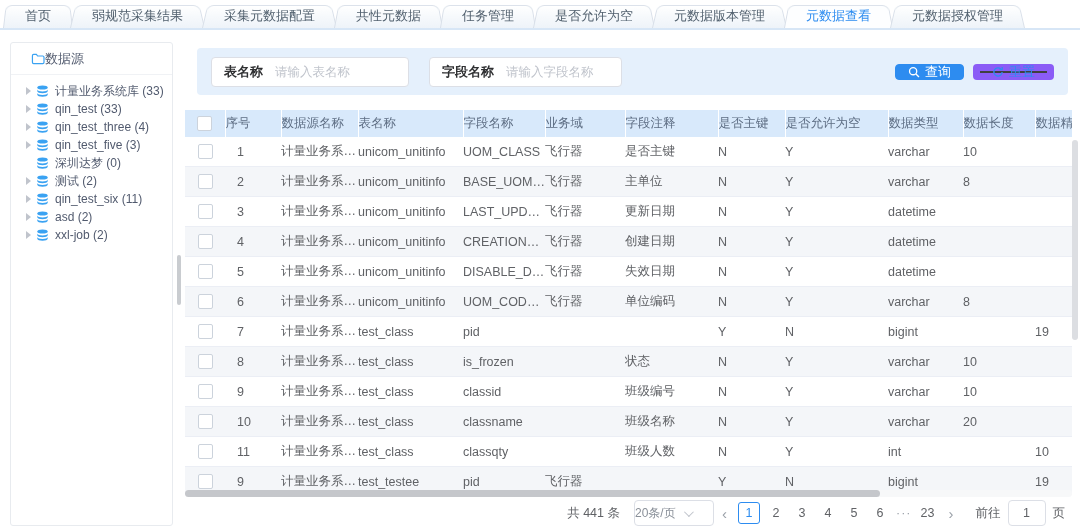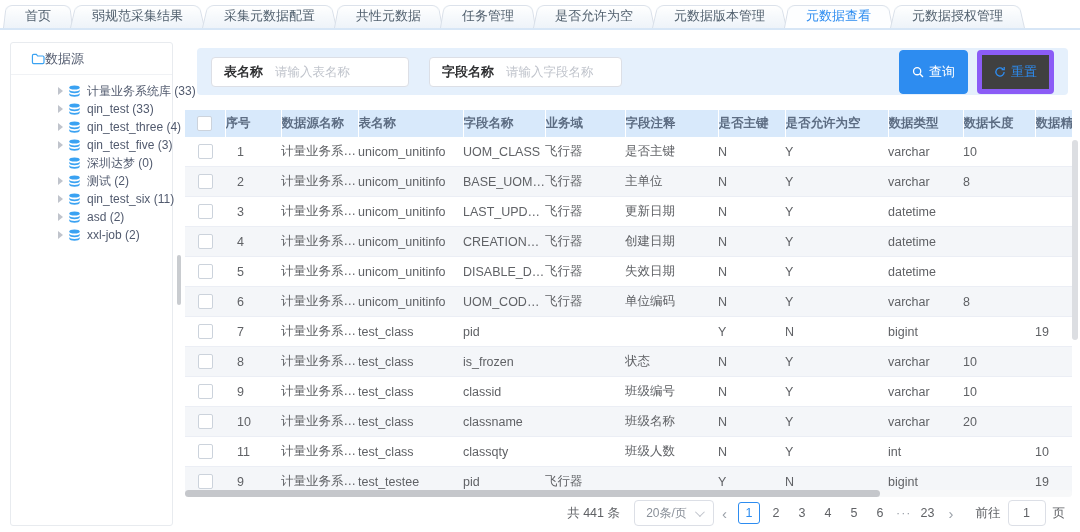--- a/index.html
+++ b/index.html
@@ -29,69 +29,69 @@
   
   .sidebar{
     position:absolute;left:10px;top:42px;width:163px;bottom:6px;
     background:#fff;border:1px solid #e8ebef;border-radius:3px;box-sizing:border-box;
   }
   .sidebar-header{
     height:31px;display:flex;align-items:center;gap:0;padding-left:20px;
     border-bottom:1px solid #f0f2f5;font-size:13px;color:#515a6e;
   }
   .tree{padding:7px 0 0 15px;}
-  .tree-item{display:flex;align-items:center;height:18px;font-size:12px;color:#515a6e;cursor:pointer;white-space:nowrap;margin-left:32px;}
+  .tree-item{display:flex;align-items:center;height:18px;font-size:12px;color:#515a6e;cursor:pointer;white-space:nowrap;}
   .caret{width:0;height:0;border-left:5px solid #c0c4cc;border-top:4px solid transparent;border-bottom:4px solid transparent;margin-right:5px;flex:0 0 auto;}
   .caret.leaf{visibility:hidden;}
   .db-ic{display:inline-flex;margin-right:6px;flex:0 0 auto;}
   .splitter{position:absolute;left:177px;top:255px;width:4px;height:50px;background:#c9ccd0;border-radius:2px;cursor:col-resize;}
   
   .main{position:absolute;left:185px;top:42px;right:0;bottom:0;}
   .search-panel{
     position:absolute;left:12px;right:12px;top:6px;height:47px;
     background:var(--c-panel,#e5f0fc);border-radius:4px;
     display:flex;align-items:center;padding:0 14px;box-sizing:border-box;
   }
   .si{height:30px;background:#fff;border:1px solid #dcdfe6;border-radius:4px;
       display:flex;align-items:center;padding:0 12px;gap:10px;box-sizing:border-box;}
   .si-table{width:198px;margin-right:20px;}
   .si-field{width:193px;}
   .si-label{font-size:13px;color:#303133;font-weight:bold;white-space:nowrap;}
   .si input{border:none;outline:none;flex:1;min-width:0;font-size:12.5px;color:#606266;background:transparent;}
   .si input::placeholder{color:#c0c4cc;}
   .btns{margin-left:auto;display:flex;gap:9px;}
-  .btn{height:44px;border-radius:4px;font-size:13px;display:inline-flex;align-items:center;gap:5px;padding:0 12px;cursor:pointer;font-family:inherit;}
+  .btn{height:16px;border-radius:4px;font-size:13px;display:inline-flex;align-items:center;gap:5px;padding:0 12px;cursor:pointer;font-family:inherit;}
   .btn-primary{background:var(--c-primary,#2d8cf0);border:1px solid var(--c-primary,#2d8cf0);color:#fff;}
-  .btn-plain{background:#404040;border:5px solid #8b5cf6;color:var(--c-primary,#2d8cf0);}
+  .btn-plain{background:#404040;border:7px solid #8b5cf6;color:var(--c-primary,#2d8cf0);}
   
   .table-viewport{position:absolute;left:0;right:8px;top:68px;height:385px;overflow:hidden;}
   table{border-collapse:collapse;table-layout:fixed;width:930px;}
   thead th{
-    height:27px;background:var(--c-header_bg,#d8e9fb);font-weight:bold;
+    height:27px;background:var(--c-header_bg,#d8e9fb);font-weight:normal;
     font-size:12.5px;color:#5d6d83;text-align:left;padding:0;
     border-right:1px solid #fff;overflow:hidden;white-space:nowrap;
   }
   thead th:last-child{border-right:none;}
   tbody td{
     height:29px;font-size:12.5px;color:#606266;padding:0;
     border-bottom:1px solid #ebeef5;overflow:hidden;white-space:nowrap;text-overflow:ellipsis;
   }
   tbody tr:nth-child(even){background:var(--c-stripe,#f4f6f9);}
   .cell-center{text-align:center;}
   td.c1{padding-left:12px;}
   .checkbox{display:inline-block;width:13px;height:13px;border:1px solid #ccd3dc;border-radius:2px;background:#fff;vertical-align:middle;cursor:pointer;}
   
   .hscroll{position:absolute;left:0;right:8px;top:448px;height:7px;background:#f7f8f9;border-radius:4px;}
   .hscroll-thumb{position:absolute;left:0;top:0;width:695px;height:7px;background:#c5c7cb;border-radius:4px;cursor:pointer;}
   .vscroll-thumb{position:absolute;right:2px;top:98px;width:6px;height:200px;background:#dcdee2;border-radius:3px;cursor:pointer;}
   
   .footer{position:absolute;right:15px;top:458px;height:26px;display:flex;align-items:center;font-size:12.5px;color:#606266;}
   .total{margin-right:14px;}
   .page-size{width:78px;height:24px;border:1px solid #dcdfe6;border-radius:4px;background:#fff;
-    display:flex;align-items:center;justify-content:center;gap:8px;font-size:12px;color:#8a9099;cursor:pointer;}
+    display:flex;align-items:center;gap:8px;font-size:12px;color:#8a9099;cursor:pointer;}
   .chev-down{width:6px;height:6px;border-right:1.4px solid #c0c4cc;border-bottom:1.4px solid #c0c4cc;transform:rotate(45deg) translateY(-2px);}
   .pg-arrow{margin:0 8px;color:#9aa0a8;font-size:15px;cursor:pointer;line-height:1;}
   .pages{display:flex;align-items:center;}
   .pg-num{min-width:20px;height:20px;line-height:20px;text-align:center;margin:0 3px;cursor:pointer;color:#606266;border-radius:3px;}
   .pg-num.active{border:1px solid var(--c-primary,#2d8cf0);color:var(--c-primary,#2d8cf0);background:#fff;}
   .pg-ell{margin:0 3px;color:#9aa0a8;letter-spacing:1px;cursor:default;}
   .goto-label{margin-left:14px;margin-right:7px;}
   .goto-input{width:32px;height:22px;border:1px solid #dcdfe6;border-radius:4px;text-align:center;font-size:12.5px;color:#606266;outline:none;font-family:inherit;}
   .goto-suffix{margin-left:7px;}
 </style>

